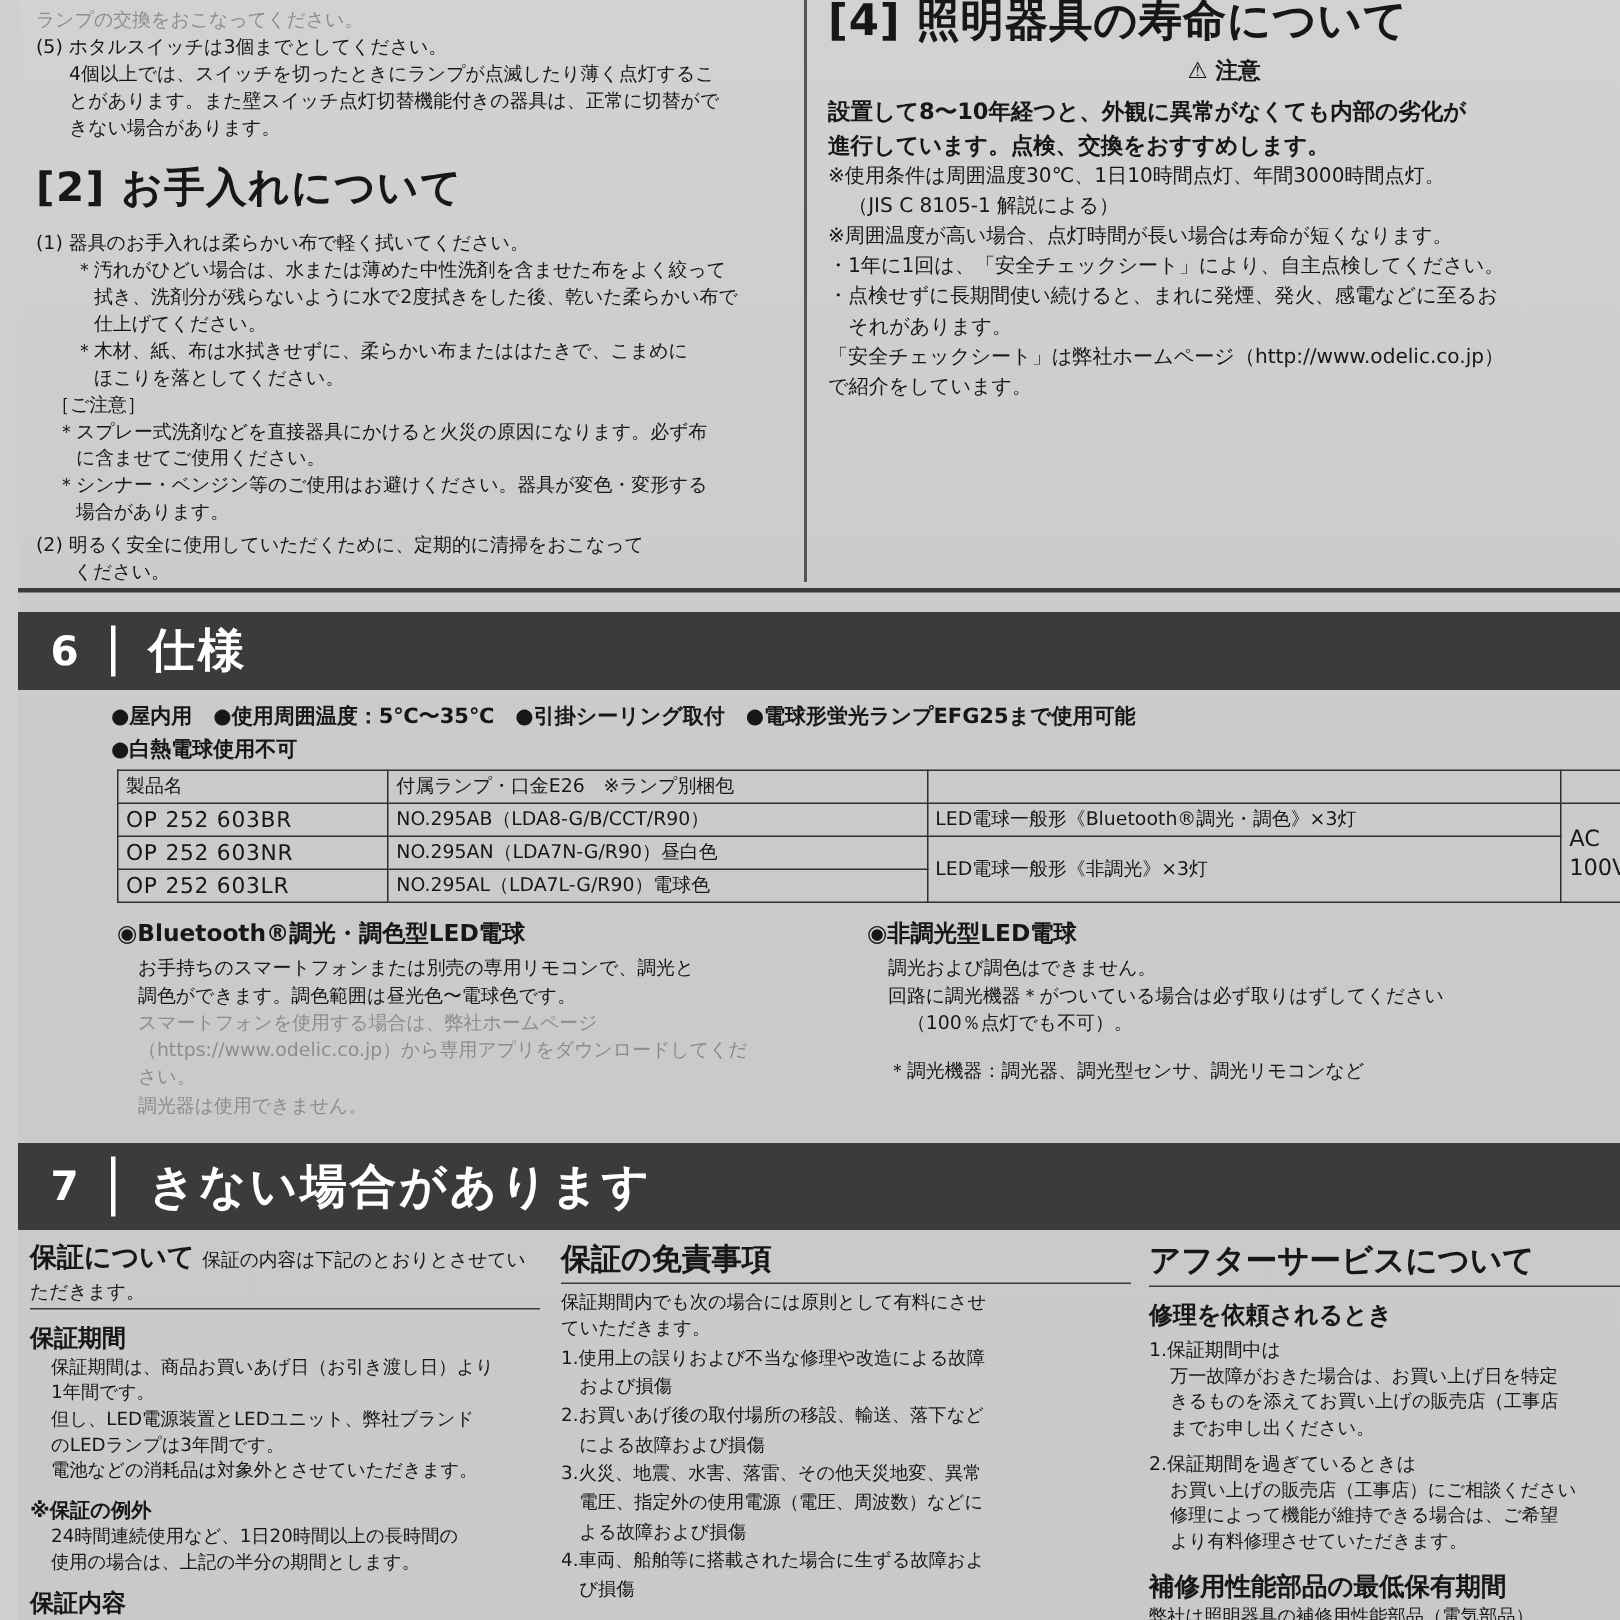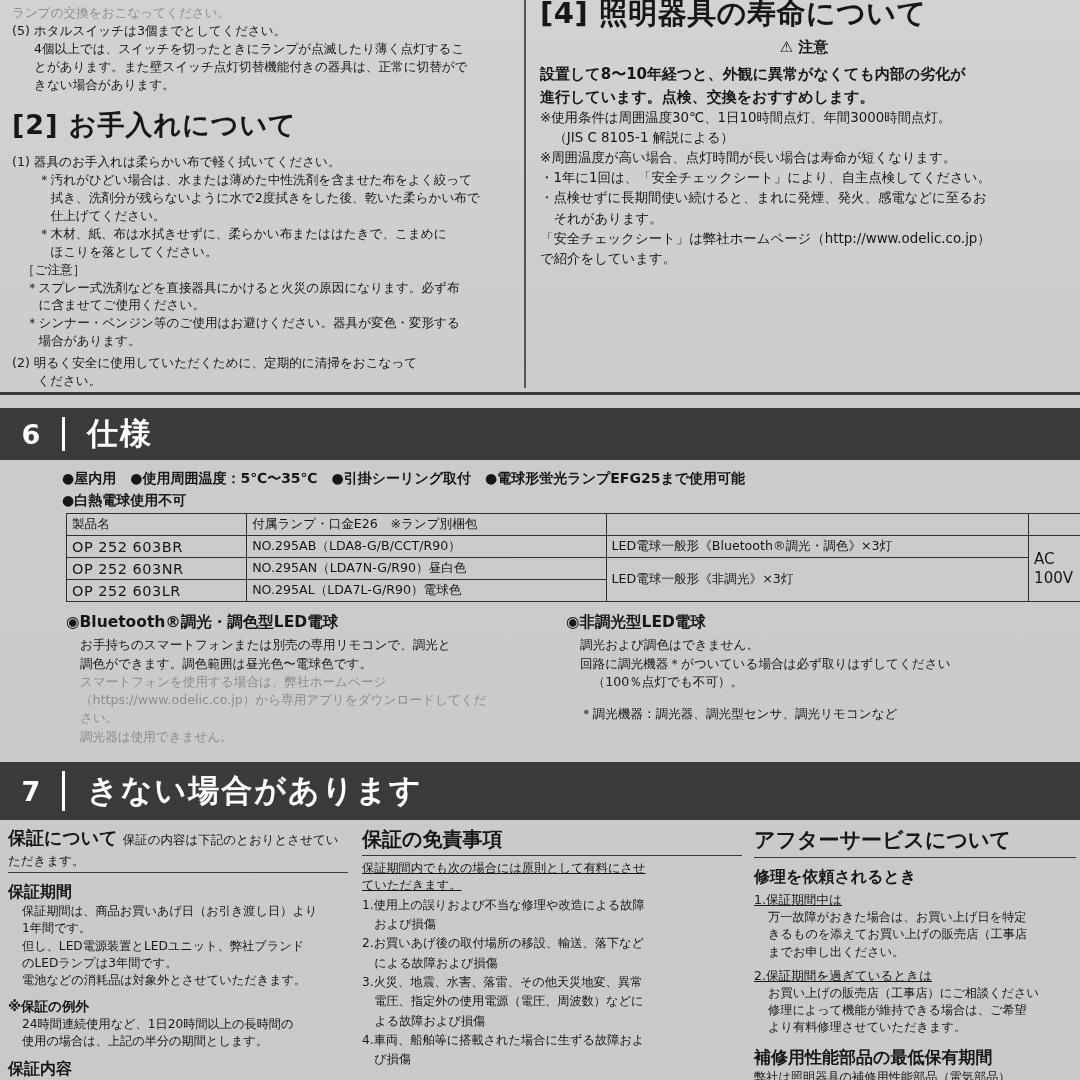--- a/index.html
+++ b/index.html
@@ -7,20 +7,21 @@
     width:1080px;height:1080px;
     background:#cfcfcf;
     font-family:"DejaVu Sans","Liberation Sans",sans-serif;
     color:#171717;
     overflow:hidden;
     position:relative;
   }
   .page{
     position:absolute;inset:0;
     background:linear-gradient(180deg,#d2d2d2 0%,#cbcbcb 40%,#c9c9c9 100%);
+    margin-left:12px;
   }
   
   .col{position:absolute;}
 
   
   .rule{position:absolute;background:#3a3a3a;}
 
   
   #left-top{left:12px;top:4px;width:500px;}
   #left-top .line{font-size:12.6px;line-height:1.42;}
@@ -80,21 +81,21 @@
   #warr-body{position:absolute;left:0;top:826px;width:1080px;}
   .w-col{position:absolute;}
   #wc1{left:8px;width:340px;}
   #wc2{left:362px;width:380px;}
   #wc3{left:754px;width:322px;}
   .w-title{font-size:18px;font-weight:700;display:inline-block;}
   .w-title-note{font-size:12.5px;font-weight:400;}
   .w-sub{font-size:16px;font-weight:700;margin-top:9px;}
   .w-sub2{font-size:13.5px;font-weight:700;margin-top:8px;}
   .w-p{font-size:12.2px;line-height:1.42;padding-left:14px;}
-  .w-p0{font-size:12.2px;line-height:1.42;text-decoration:underline;}
+  .w-p0{font-size:12.2px;line-height:1.42;}
   .numlist{font-size:12.2px;line-height:1.42;padding-left:16px;text-indent:-16px;margin-top:2px;}
   .rule-line{border-top:1px solid #3a3a3a;}
   .big-title-3{font-size:20px;font-weight:700;}
 </style>
 </head>
 <body>
 
 <div class="page">
 
   <div class="col" id="left-top">

